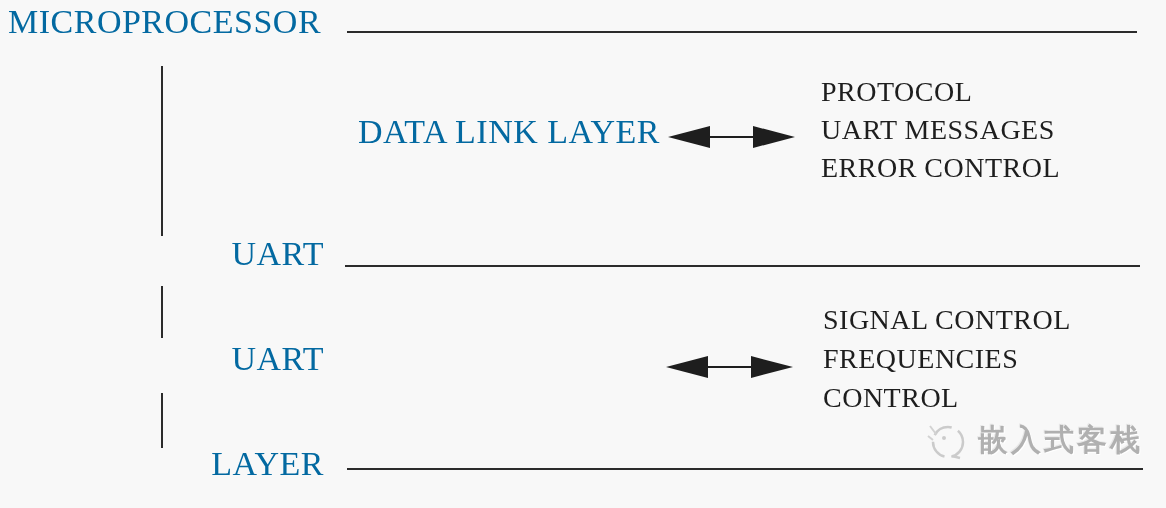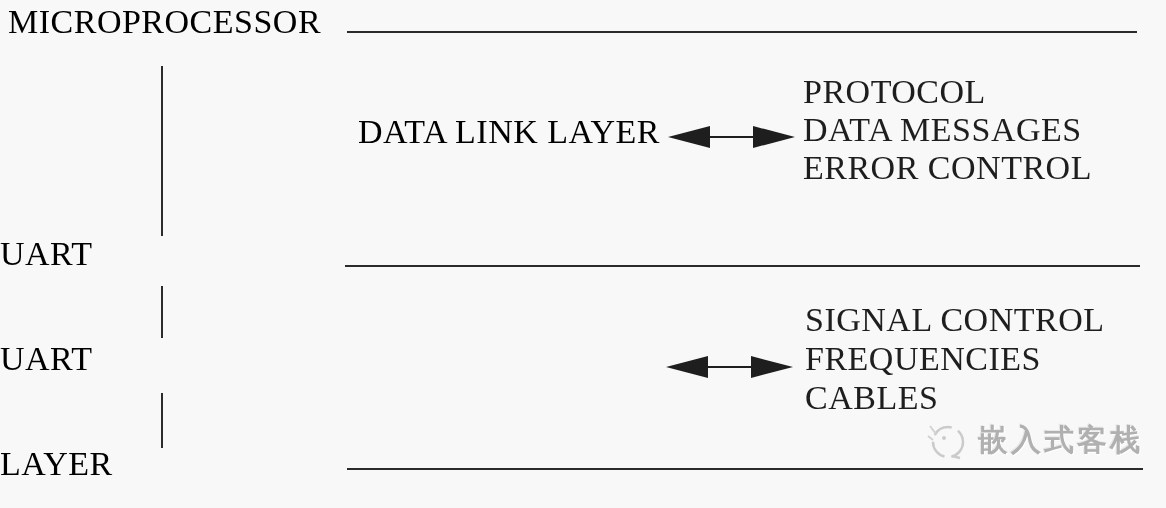--- a/index.html
+++ b/index.html
@@ -13,46 +13,47 @@
   }
   .canvas {
     position: absolute;
     left: 0; top: 0;
     width: 1166px; height: 508px;
   }
   .label {
     position: absolute;
     font-size: 34px;
     line-height: 34px;
-    color: #000000;
+    color: #0369a1;
     white-space: nowrap;
     letter-spacing: 0.5px;
   }
   .stack-label {
     left: 0;
     width: 324px;
-    text-align: left;
+    text-align: right;
   }
   .hline {
     position: absolute;
     height: 2px;
     background: #2b2b2b;
   }
   .vline {
     position: absolute;
     width: 2px;
     background: #2b2b2b;
     left: 161px;
   }
   .attr-block {
     position: absolute;
-    font-size: 34px;
+    font-size: 28px;
     color: #1e1e1e;
     white-space: nowrap;
     letter-spacing: 0.5px;
+    margin-left: 18px;
   }
   .attr-block .attr-line { line-height: 38px; }
   .attr-block.block2 .attr-line { line-height: 39px; }
   .arrow {
     position: absolute;
     width: 127px;
     height: 26px;
   }
   .watermark {
     position: absolute;
@@ -99,35 +100,35 @@
   <div class="label" style="left:358px; top:115px;">DATA LINK LAYER</div>
 
   <svg class="arrow" style="left:668px; top:124px;" viewBox="0 0 127 26">
     <line x1="40" y1="13" x2="87" y2="13" stroke="#1e1e1e" stroke-width="2"></line>
     <polygon points="0,13 42,2 42,24" fill="#1e1e1e"></polygon>
     <polygon points="127,13 85,2 85,24" fill="#1e1e1e"></polygon>
   </svg>
 
   <div class="attr-block" style="left:803px; top:73px;">
     <div class="attr-line">PROTOCOL</div>
-    <div class="attr-line">DATA MESSAGES</div>
+    <div class="attr-line">UART MESSAGES</div>
     <div class="attr-line">ERROR CONTROL</div>
   </div>
 
 
   <svg class="arrow" style="left:666px; top:354px;" viewBox="0 0 127 26">
     <line x1="40" y1="13" x2="87" y2="13" stroke="#1e1e1e" stroke-width="2"></line>
     <polygon points="0,13 42,2 42,24" fill="#1e1e1e"></polygon>
     <polygon points="127,13 85,2 85,24" fill="#1e1e1e"></polygon>
   </svg>
 
   <div class="attr-block block2" style="left:805px; top:300px;">
     <div class="attr-line">SIGNAL CONTROL</div>
     <div class="attr-line">FREQUENCIES</div>
-    <div class="attr-line">CABLES</div>
+    <div class="attr-line">CONTROL</div>
   </div>
 
   <div class="watermark" style="left:922px; top:416px;">
     <svg class="logo-icon" width="48" height="48" viewBox="0 0 48 48">
       <circle cx="26" cy="26" r="15" fill="none" stroke="#bdbdbd" stroke-width="2.5" stroke-dasharray="20 7"></circle>
       <circle cx="22" cy="22" r="2" fill="#bdbdbd"></circle>
       <path d="M 8 10 L 14 18 M 6 20 L 11 24" stroke="#c6c6c6" stroke-width="2" fill="none"></path>
       <path d="M 30 40 L 38 42" stroke="#bdbdbd" stroke-width="2.5" fill="none"></path>
     </svg>
     <span class="watermark-text">嵌入式客栈</span>

